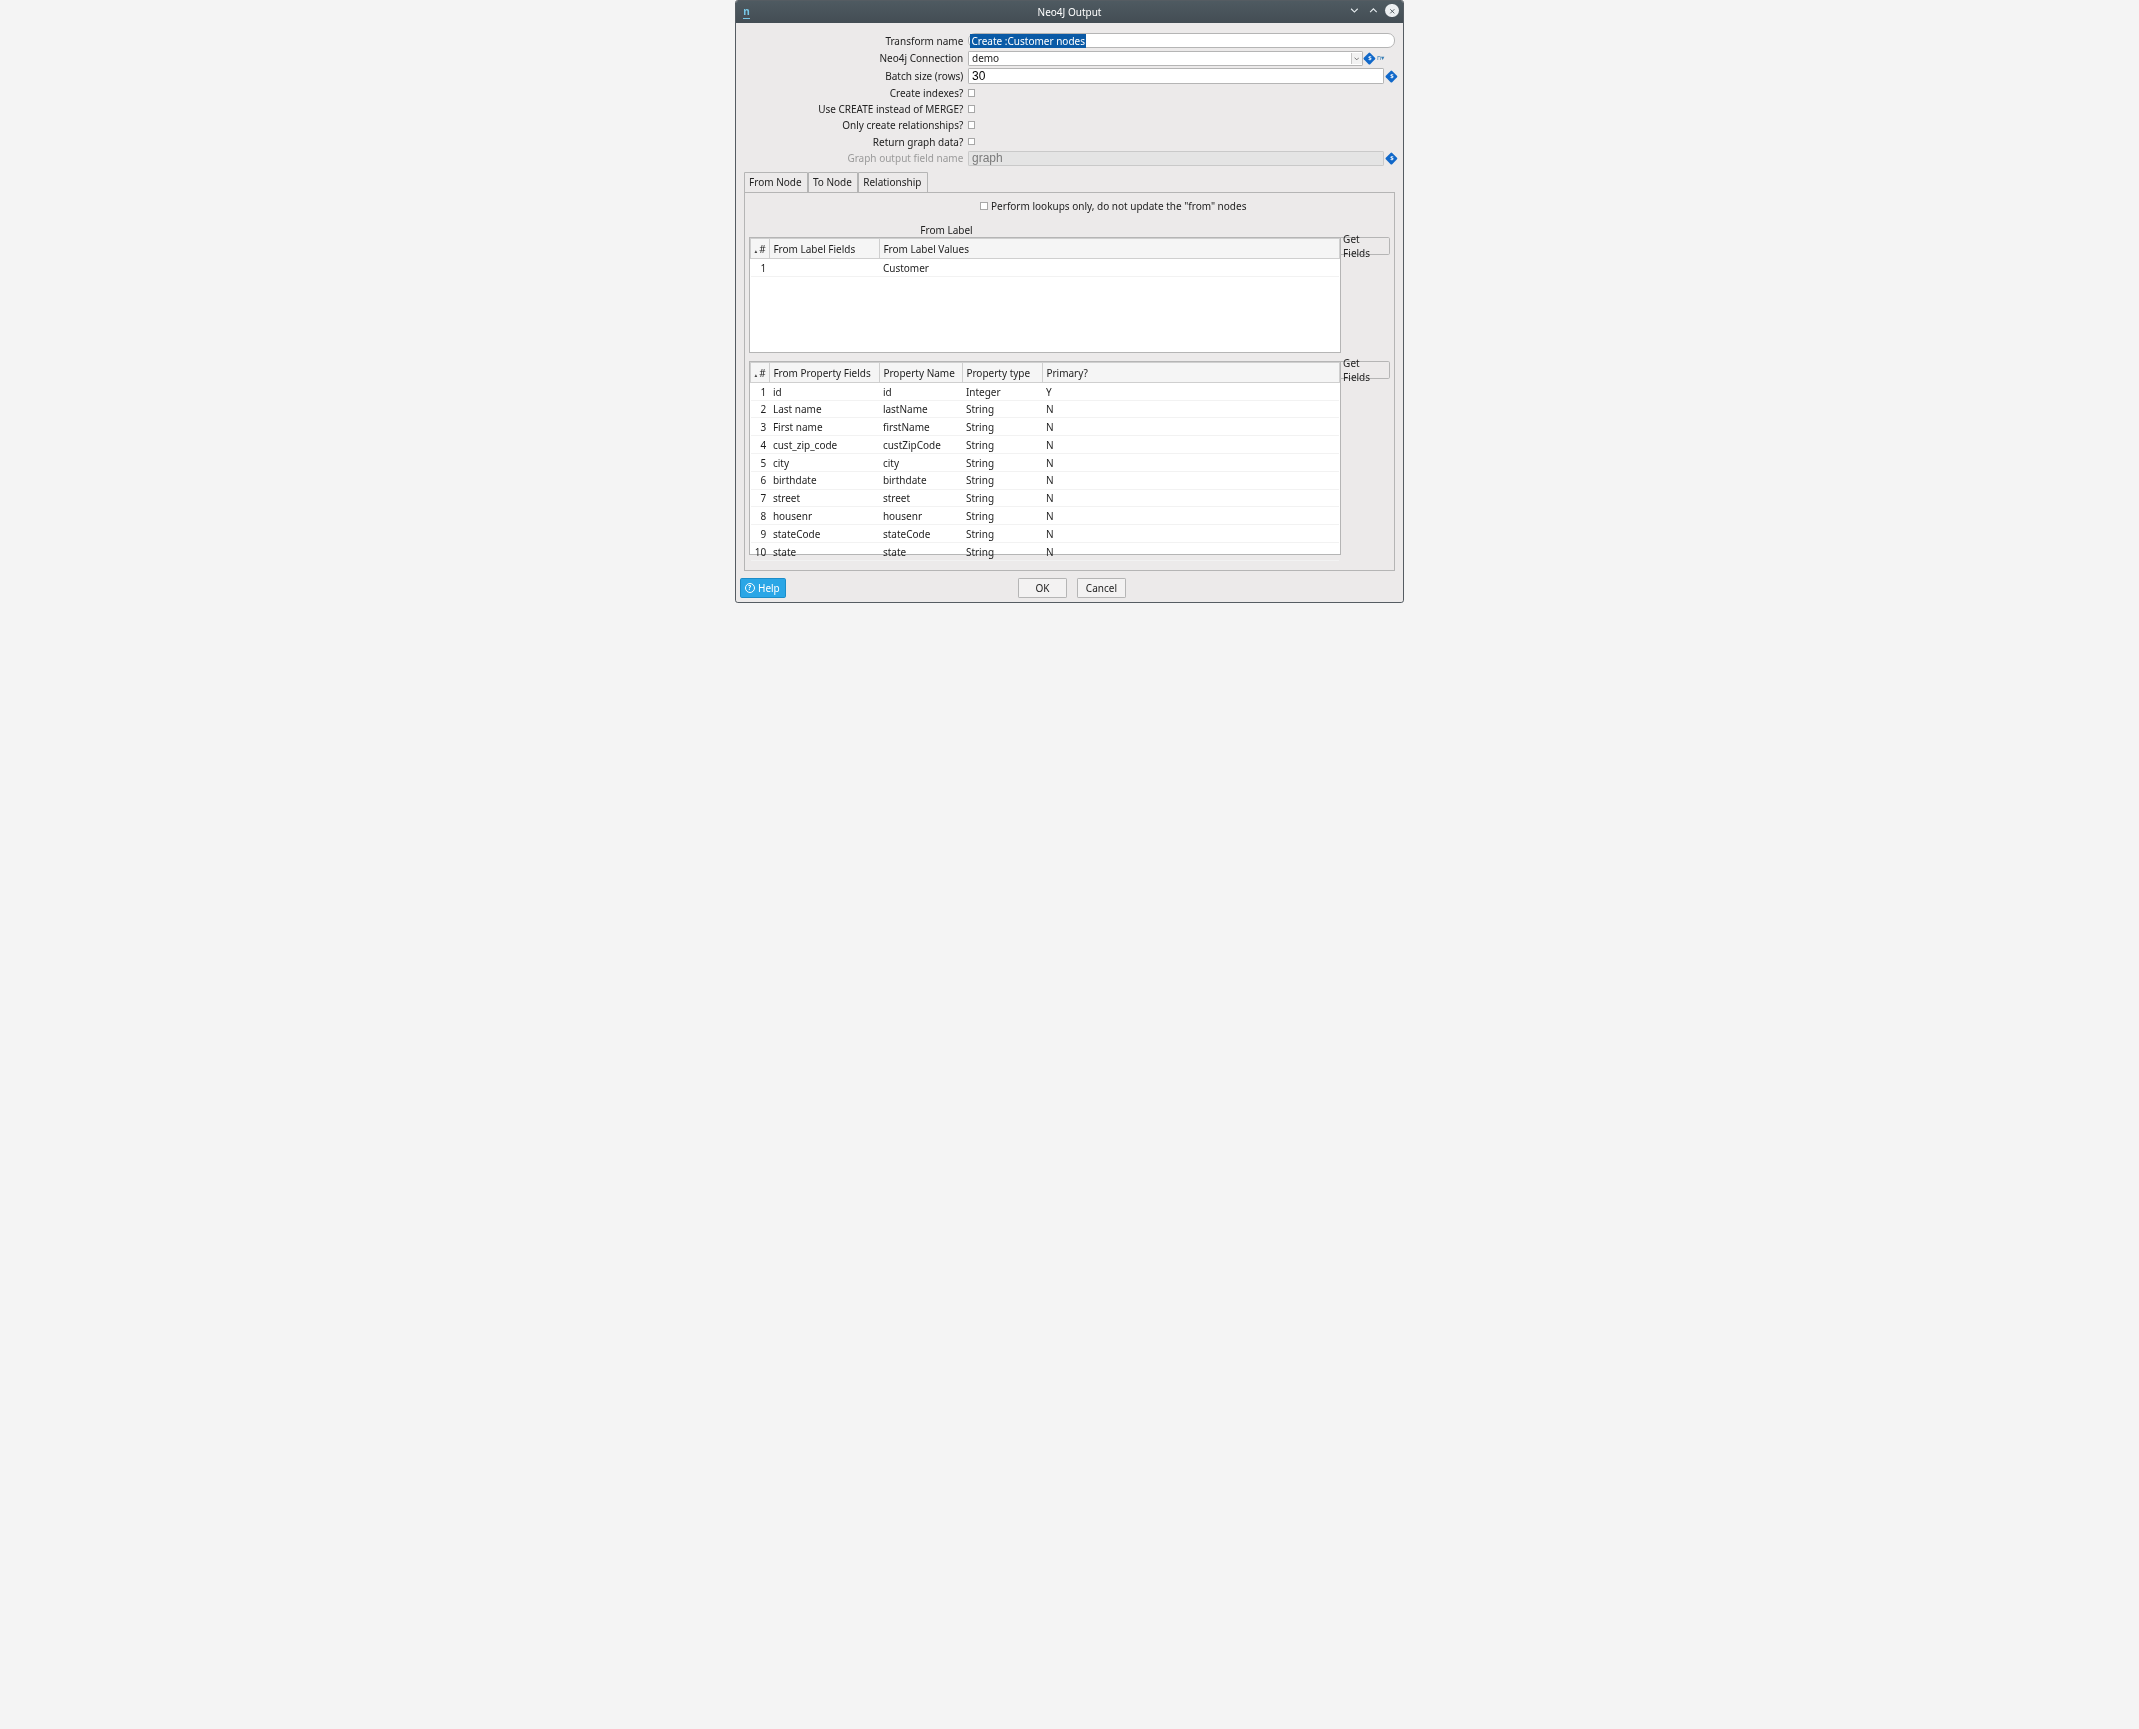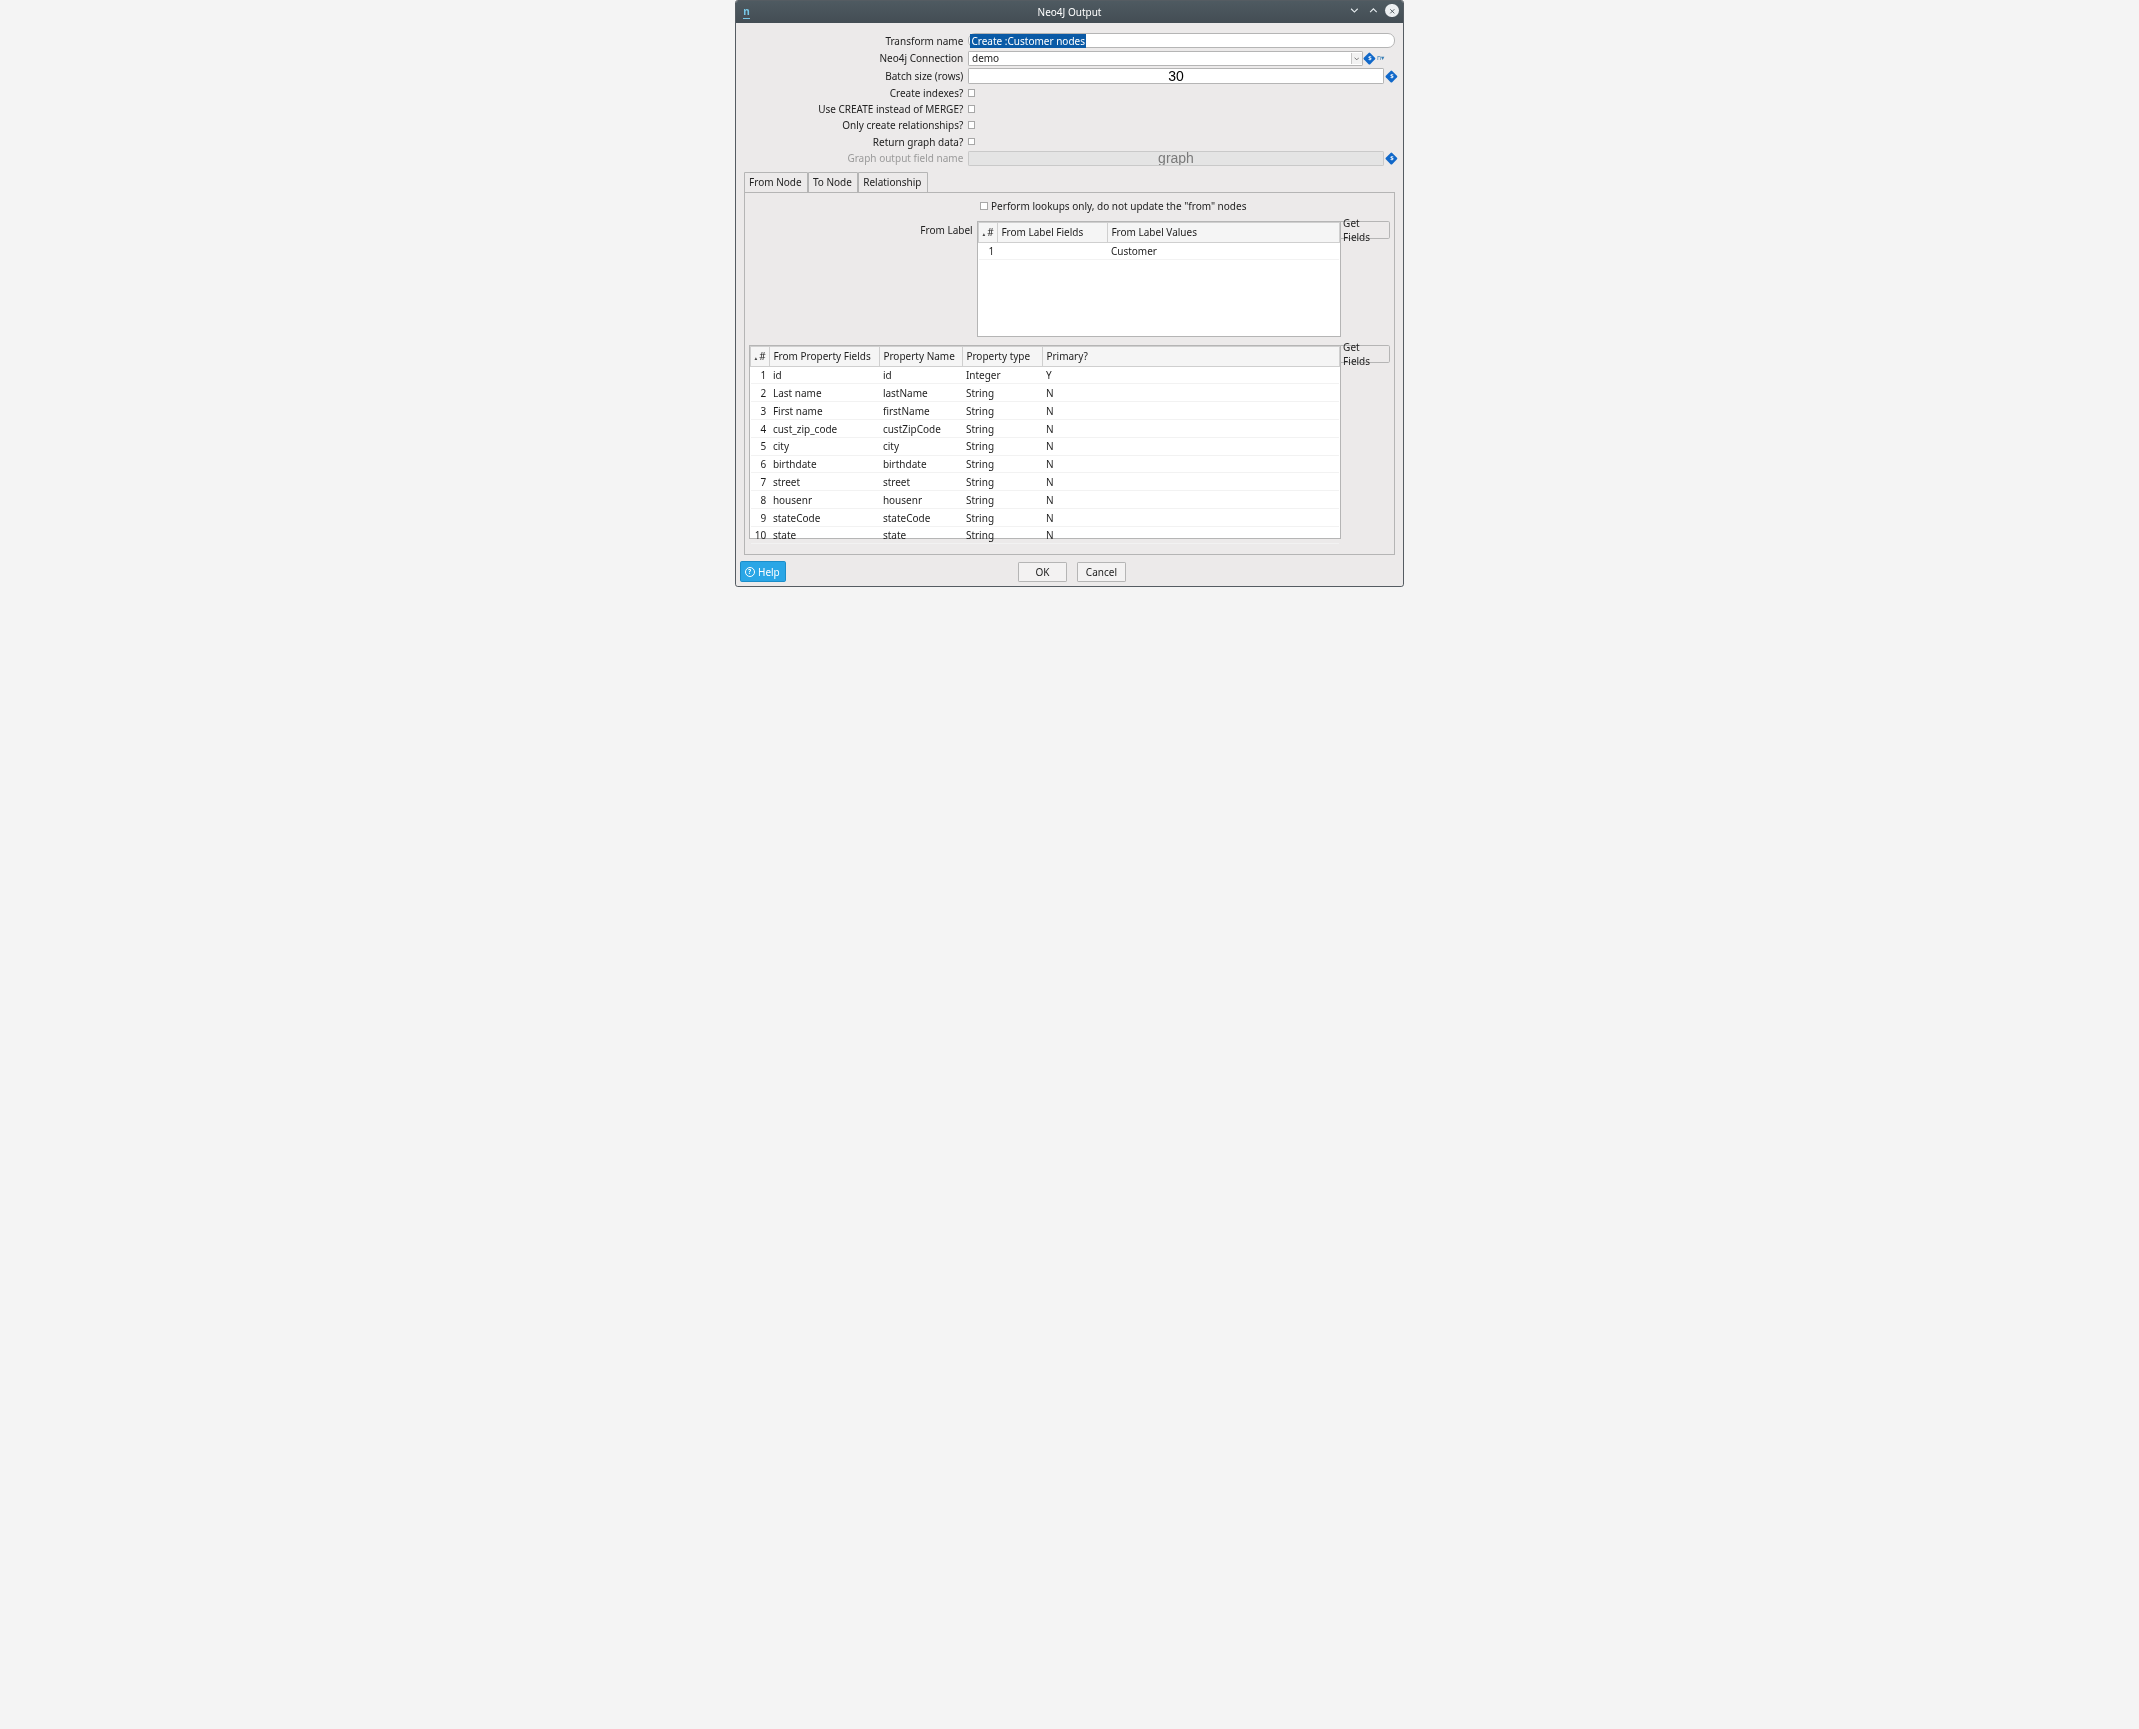--- a/index.html
+++ b/index.html
@@ -35,21 +35,21 @@
   .titlebar .ctrl-close {
     background:#eceff1; border-radius:50%;
     color:#3c464d; font-weight:bold;
   }
   .content { padding:7.7px 7.7px 3.3px 7.7px; }
   .form-row { display:flex; align-items:center; margin:2.2px 0; }
   .form-row .label { width:224px; text-align:right; padding-right:4.4px; color:#222;}
   .form-row .label-disabled { color:#9a9a9a; }
   .form-row .field { flex:1; display:flex; align-items:center; gap:2.2px; }
   input.text {
-    flex:1; height:15.5px; border:0.6px solid #b5b5b5; background:#fff; padding:1.1px 3.3px; font-size:14px; border-radius:1.1px;text-align:center;
+    flex:1; height:15.5px; border:0.6px solid #b5b5b5; background:#fff; padding:1.1px 3.3px; font-size:12px; border-radius:1.1px;
   }
   input.text.disabled { background:#e4e4e4; border-color:#c9c9c9; color:#7a7a7a; }
   .sel-hilite {
     display:inline-block; background:#0a5aa6; color:#fff; padding:0 1.1px;
   }
   .text-wrap { flex:1; height:15.5px; border:0.6px solid #b5b5b5; background:#fff; border-radius:7px; display:flex; align-items:center; padding:0 1.7px;}
   .combo {
     width:395px; height:15.5px; border:0.6px solid #b5b5b5; background:#fff; padding:1.1px 3.3px; border-radius:1.1px;
     display:flex; align-items:center; position:relative;
   }
@@ -70,21 +70,21 @@
   .tab {
     padding:2.2px 5.5px 2.8px 4.4px; border:0.6px solid #b5b5b5; border-bottom:none;
     background:#eceaea; cursor:pointer; border-radius:1.1px 1.1px 0 0;
     margin-right:-0.6px;
   }
   .tab.active { background:#eceaea; position:relative; }
   .tab.active::after {
     content:""; position:absolute; left:0; right:0; bottom:-0.6px; height:1.1px; background:#eceaea;
   }
   .tabpanel { border:0.6px solid #b5b5b5; border-top:none; padding:6.6px 4.4px 6.6px 4.4px; }
-  .panel-row { display:flex; margin:8px 0;}
+  .panel-row { display:flex; margin:8px 0;flex-direction:column;}
   .panel-row .plabel { width:228px; text-align:right; padding-right:4.4px; padding-top:2.2px;}
   .panel-row .parea { flex:1; display:flex; }
   .lookup-check { display:flex; align-items:center; gap:3.3px; margin-left:231px; margin-bottom:3.3px;}
   .table-wrap { flex:1; border:0.6px solid #b5b5b5; background:#fff; }
   .lbl-tbl { height:116px; }
   .prop-tbl { height:194px; }
   table.grid { width:100%; border-collapse:collapse; font-size:10px;}
   table.grid th {
     background:#f5f5f5; border:0.6px solid #cfcfcf; padding:2.2px 3.3px; text-align:left; font-weight:normal; color:#1e1e1e;
   }

